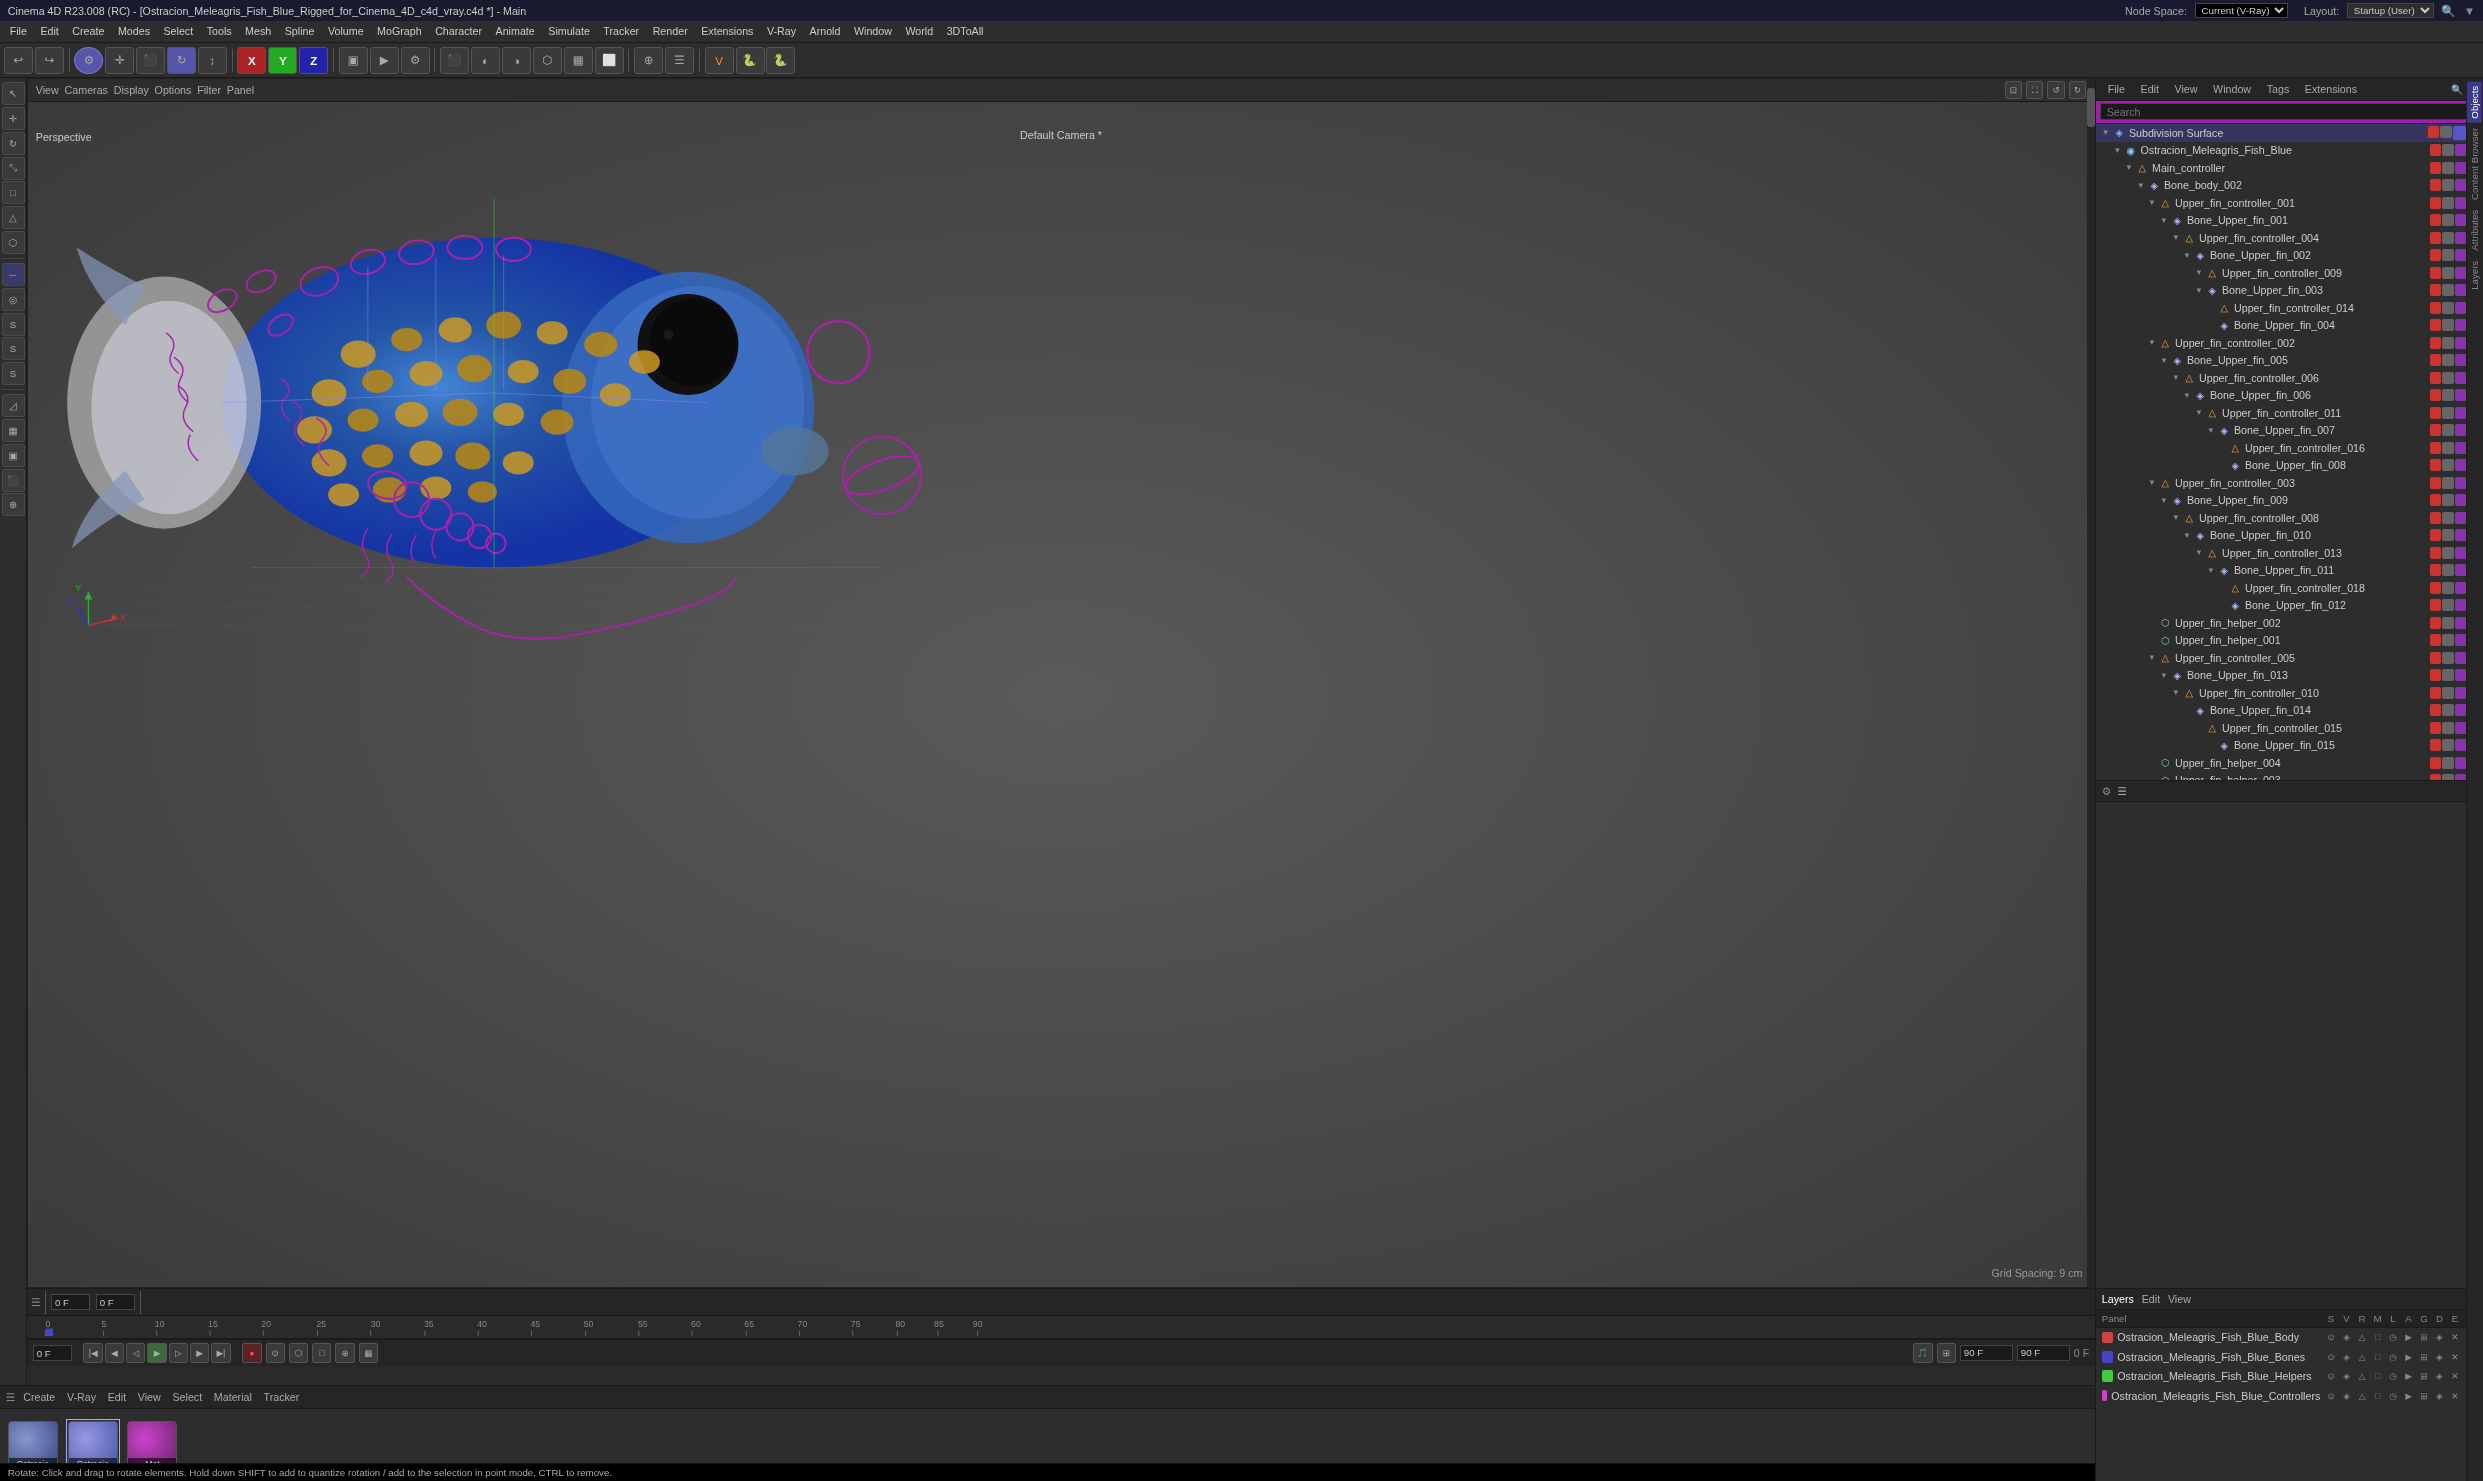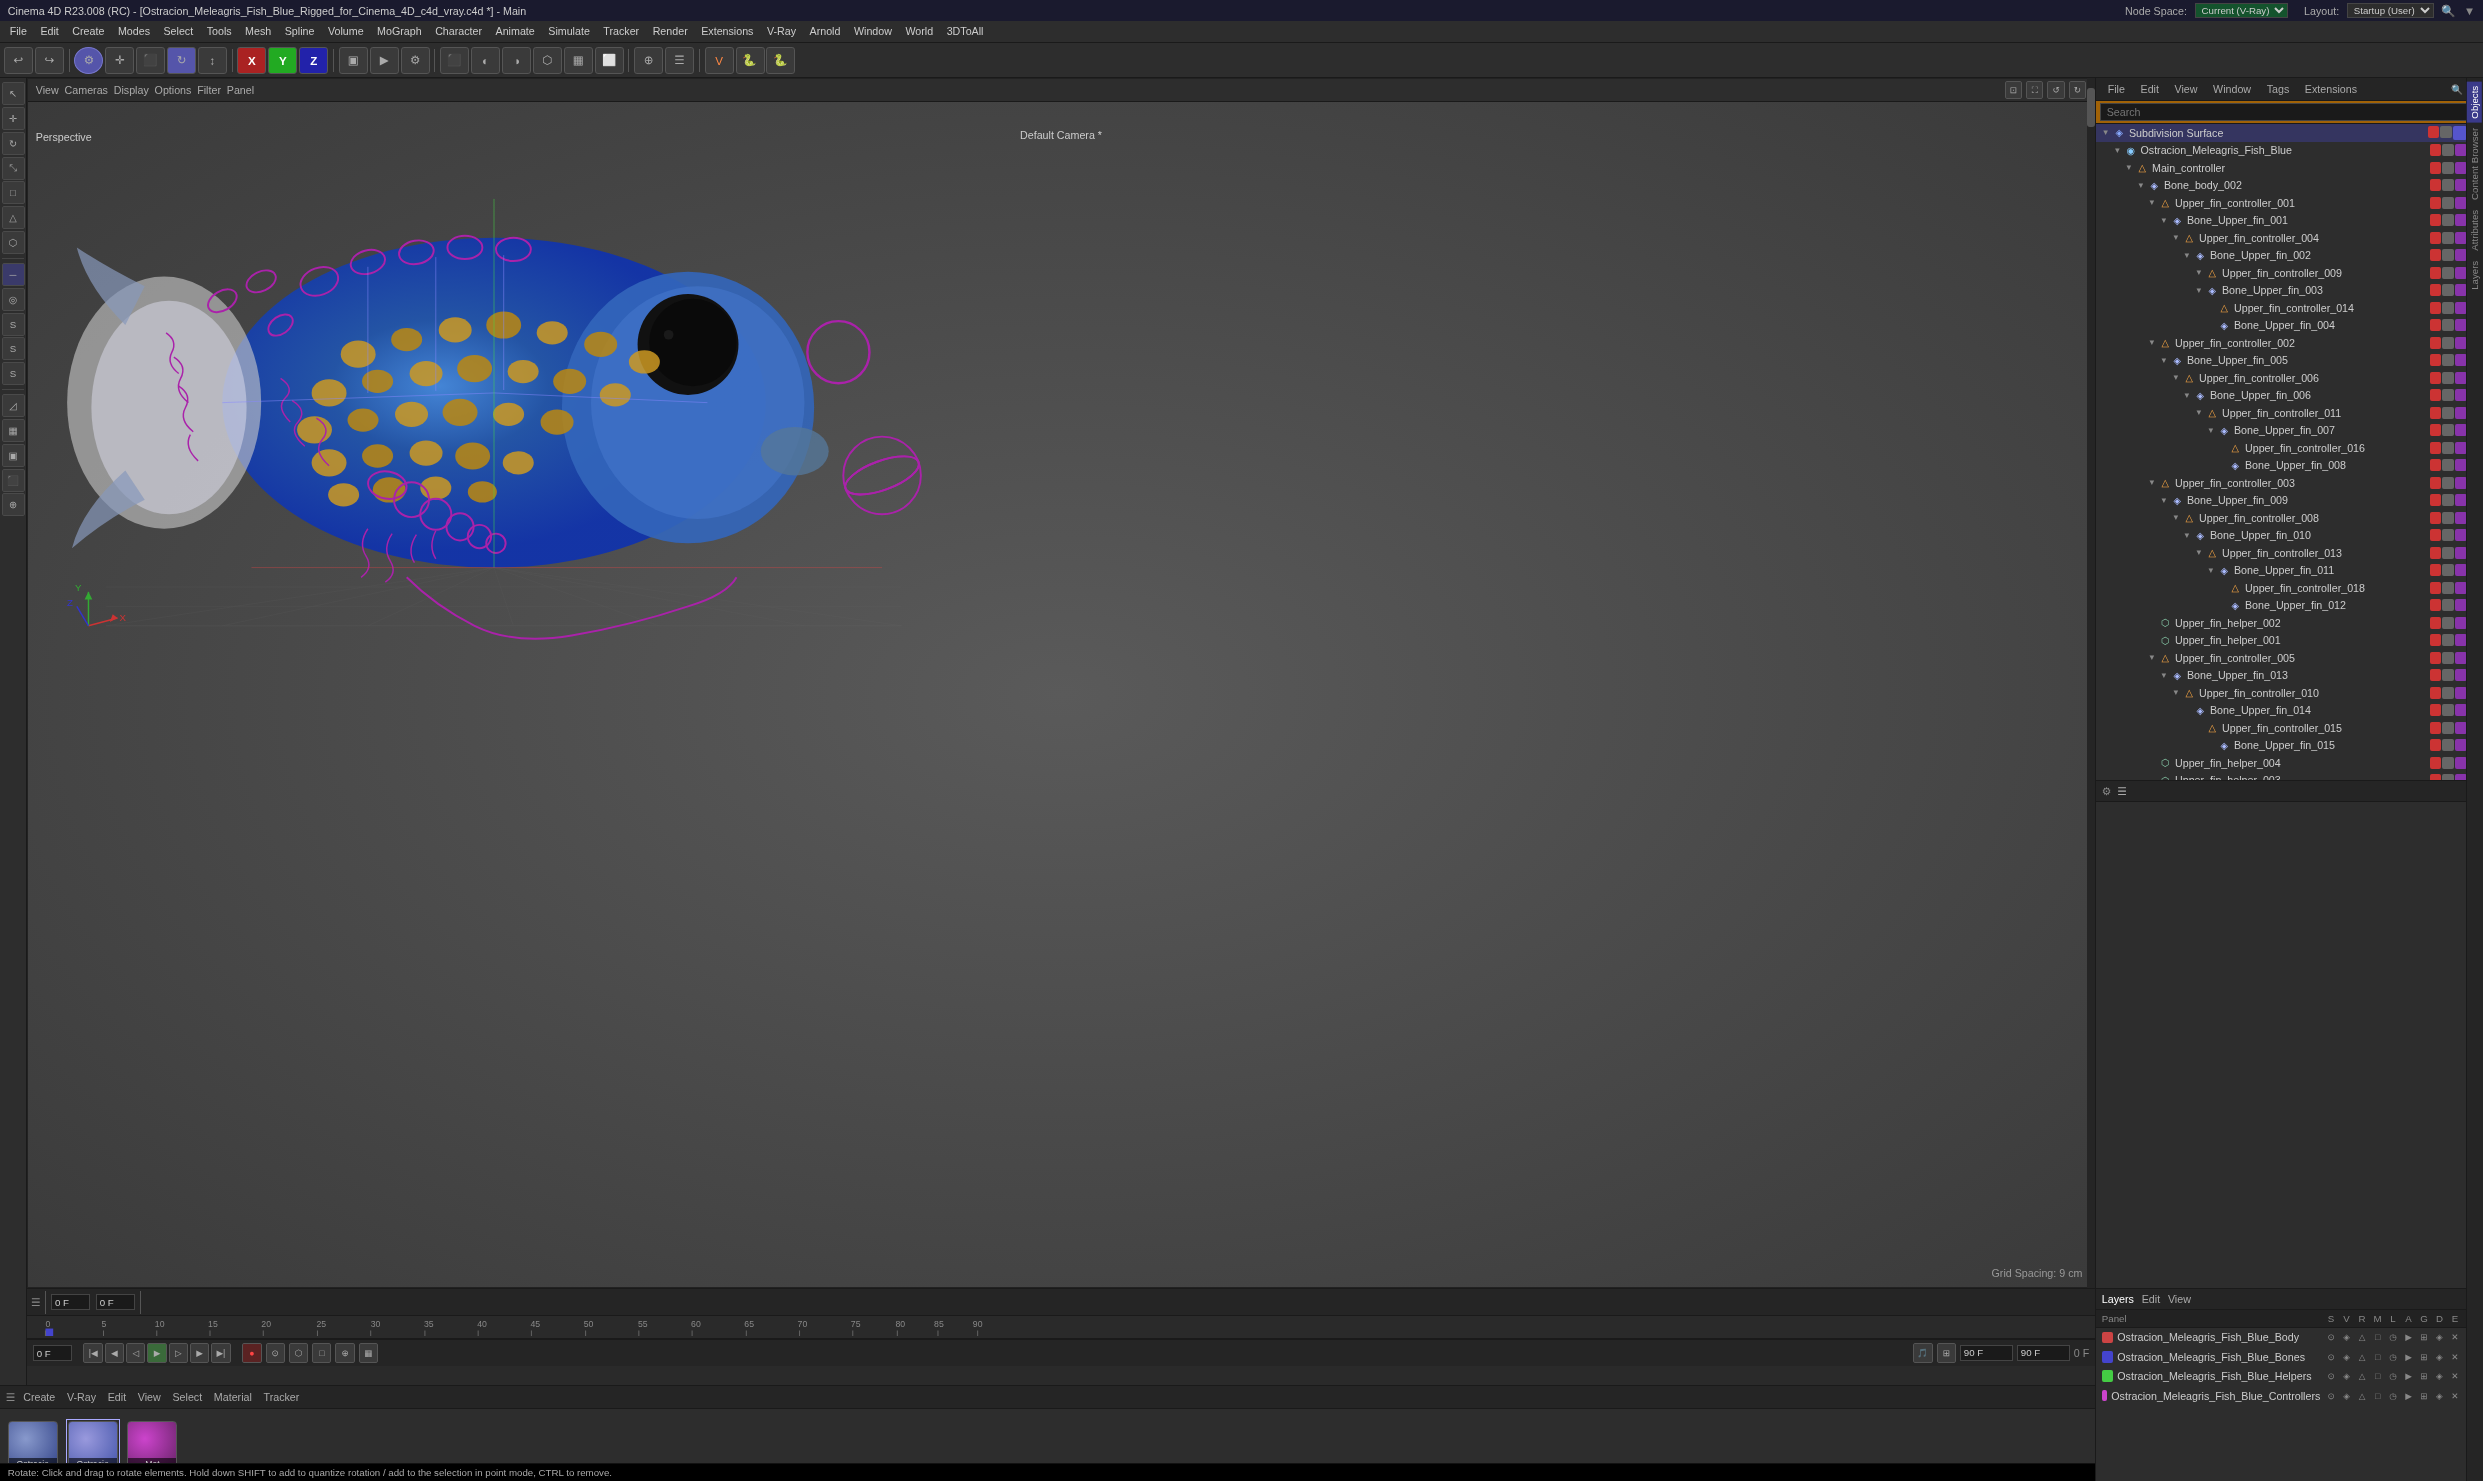--- a/index.html
+++ b/index.html
@@ -226,23 +226,23 @@
       font-size: 10.7px;
       color: #aaa;
       cursor: pointer;
       padding: 0 3.9px;
     }
 
     #search-bar {
       height: 23px;
       padding: 1.9px 3.9px;
       display: flex;
-      align-items: center;
+      align-items: flex-start;
       border-bottom: 1px solid #1a1a1a;
-      background: #a16207;
+      background: #a21caf;
     }
     #search-input-field {
       width: 100%;
       background: #1a1a1a;
       border: 1px solid #444;
       color: #ccc;
       padding: 1.9px 5.8px;
       font-size: 10.7px;
       height: 17.5px;
     }
@@ -589,21 +589,21 @@
   <span class="title-text">Cinema 4D R23.008 (RC) - [Ostracion_Meleagris_Fish_Blue_Rigged_for_Cinema_4D_c4d_vray.c4d *] - Main</span>
   <div class="window-controls">
     <button class="win-btn">─</button>
     <button class="win-btn">□</button>
     <button class="win-btn">✕</button>
   </div>
 </div>
 
 <div style="position:absolute;top:0;right:0;height:21.3px;display:flex;align-items:center;gap:7.8px;padding:0 7.8px;background:#1a1a2e;z-index:10;">
   <span style="font-size:10.7px;color:#aaa;">Node Space:</span>
-  <select style="background:#14532d;border:1px solid #444;color:#ccc;height:15.5px;font-size:9.7px;padding:0 1.9px;">
+  <select style="background:#000000;border:1px solid #444;color:#ccc;height:15.5px;font-size:9.7px;padding:0 1.9px;">
     <option>Current (V-Ray)</option>
   </select>
   <span style="font-size:10.7px;color:#aaa;margin-left:7.8px;">Layout:</span>
   <select style="background:#2d2d2d;border:1px solid #444;color:#ccc;height:15.5px;font-size:9.7px;padding:0 1.9px;">
     <option>Startup (User)</option>
   </select>
   <span style="color:#888;font-size:11.6px;">🔍</span>
   <span style="color:#888;font-size:11.6px;">▼</span>
 </div>
 

